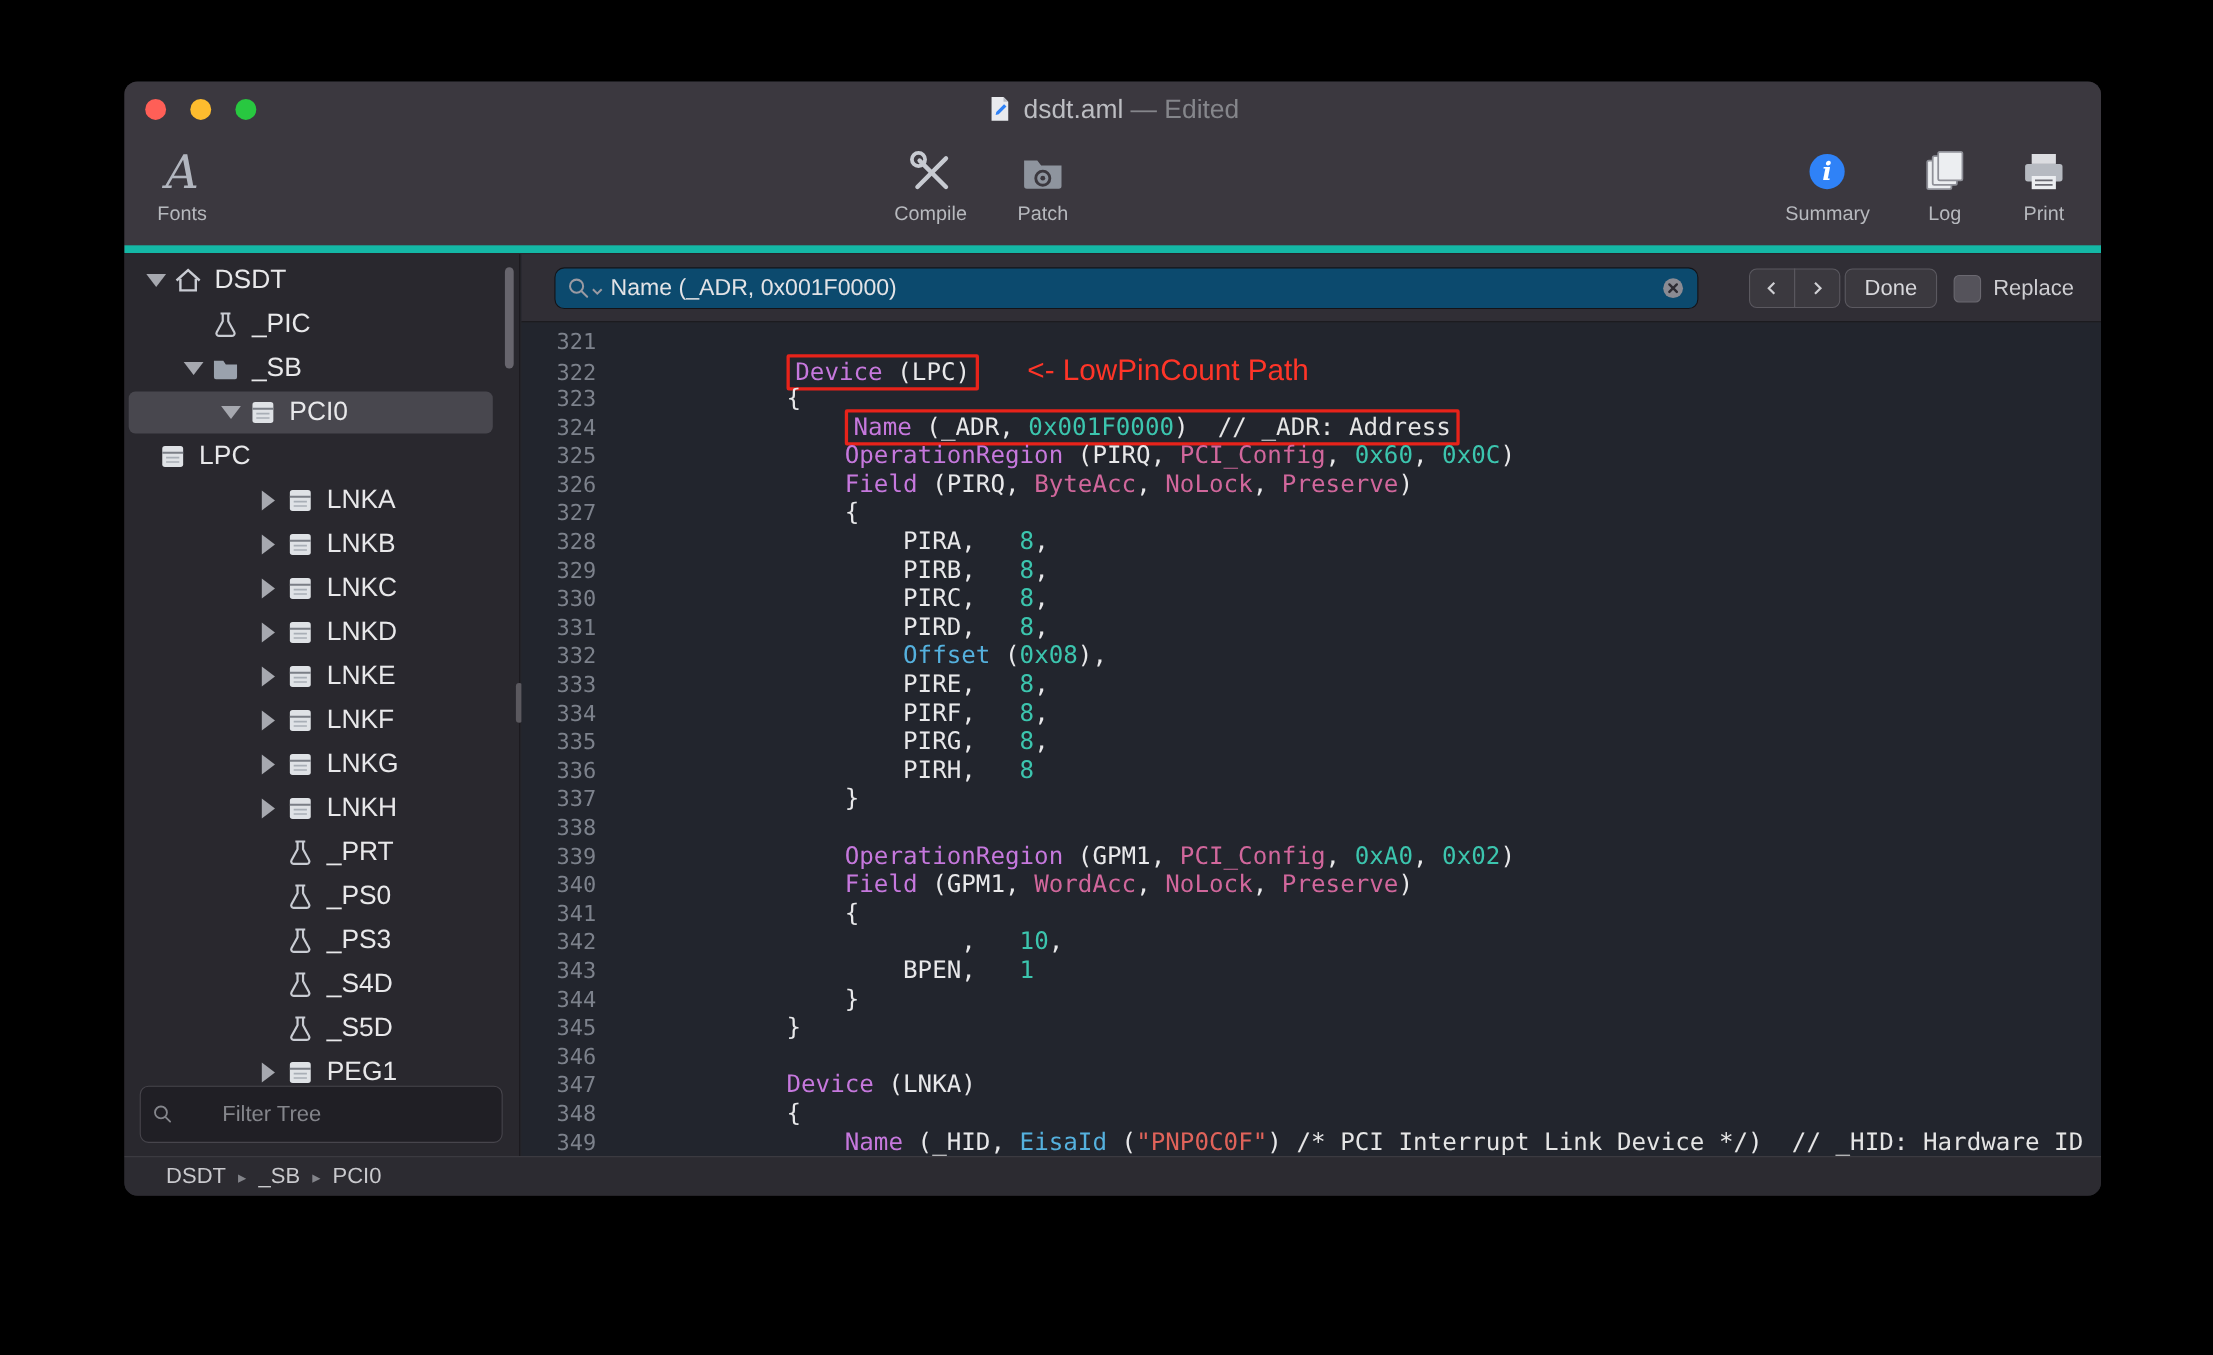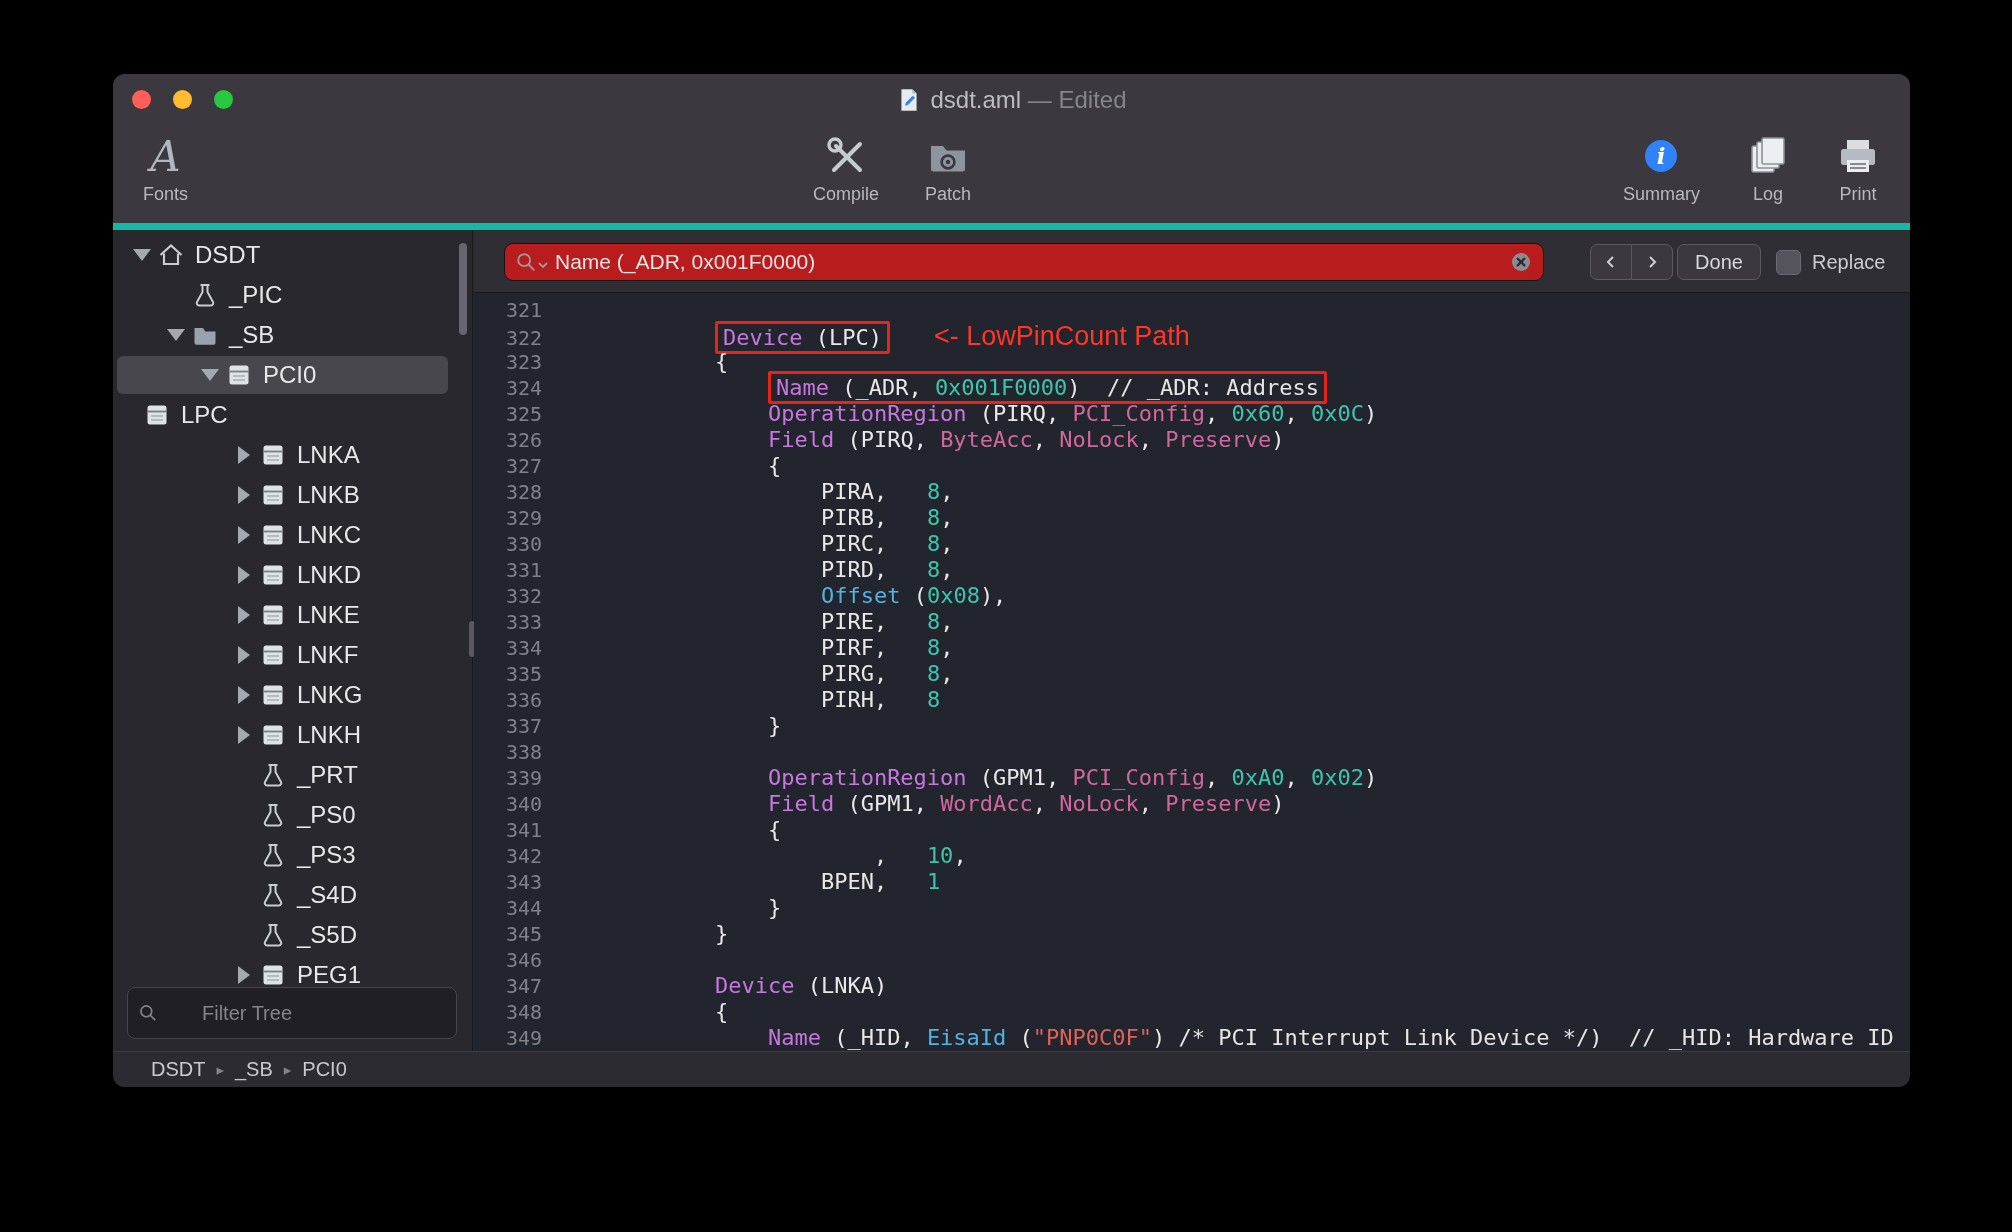--- a/index.html
+++ b/index.html
@@ -42,21 +42,21 @@
   .filter-field { position:absolute; left:14px; bottom:12px; width:330px; height:52px; background:#201f25; border:1px solid #47454c;
                   border-radius:8px; display:flex; align-items:center; padding:0 10px;gap:36px; }
   .filter-field svg { width:20px; height:20px; flex:none; margin-right:8px; }
   .filter-field input { background:transparent; border:none; outline:none; color:#d6d6da; font-size:20px; width:100%; font-family:"Liberation Sans", sans-serif; }
   .filter-field input::placeholder { color:#84858b; }
   .divider-handle { position:absolute; left:356px; top:547px; width:6px; height:36px; background:#5b595f; border-radius:3px; }
 
   
   .editor { position:absolute; top:157px; left:361px; right:0; bottom:36px; background:#22252d; }
   .findbar { position:relative; height:62px; background:#302e35; border-bottom:1px solid #18171b; }
-  .find-field { position:absolute; left:30px; top:12px; width:1040px; height:38px; background:#b91c1c; border:1px solid #141317;
+  .find-field { position:absolute; left:30px; top:12px; width:1040px; height:38px; background:#0c4a6e; border:1px solid #141317;
                 border-radius:9px; display:flex; align-items:center; padding:0 10px; }
   .find-field .mag { width:22px; height:22px; flex:none; }
   .find-field .chev { width:12px; height:12px; flex:none; margin:6px 6px 0 0; }
   .find-field input { flex:1; background:transparent; border:none; outline:none; color:#e3e3e6; font-size:21px; font-family:"Liberation Sans", sans-serif; }
   .find-clear { width:24px; height:24px; flex:none; cursor:default; }
   .nav-btns { position:absolute; left:1116px; top:13px; display:flex; }
   .nav-btn { width:42px; height:36px; background:#3b393f; border:1px solid #5b5960; color:#cfcfd3; display:flex; align-items:center;
              justify-content:center; }
   .nav-prev { border-radius:7px 0 0 7px; }
   .nav-next { border-radius:0 7px 7px 0; margin-left:-1px; }

